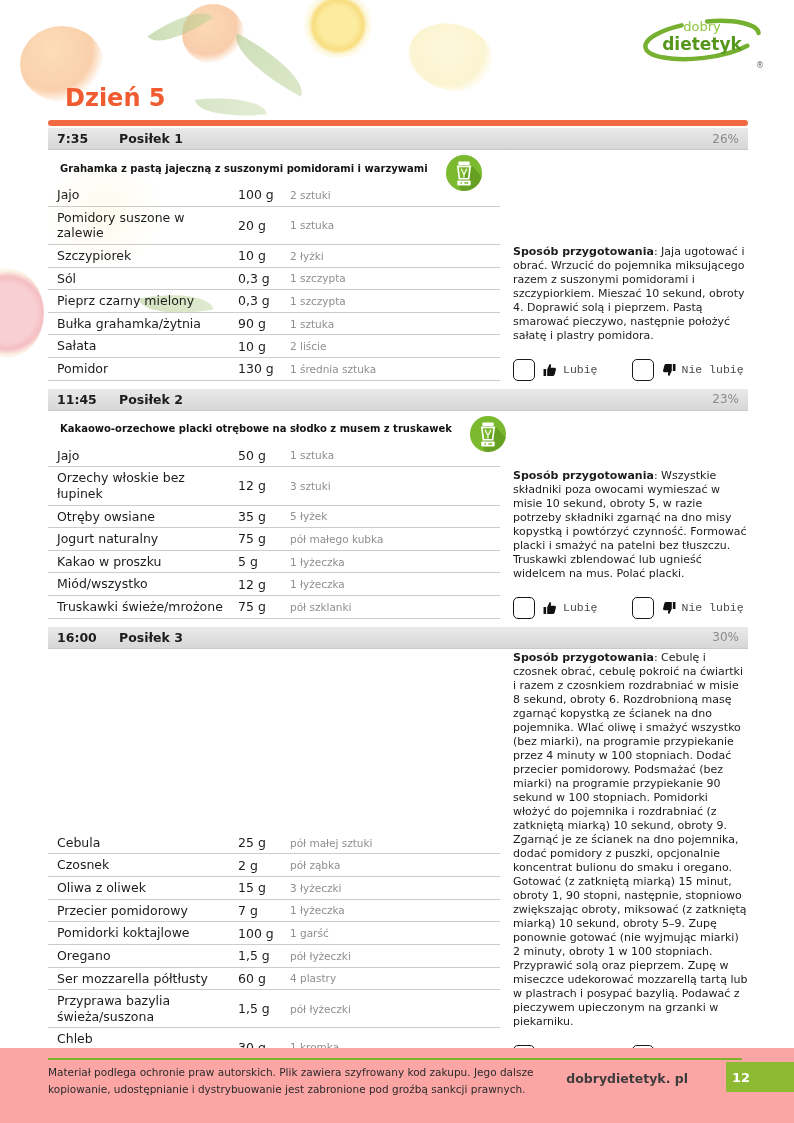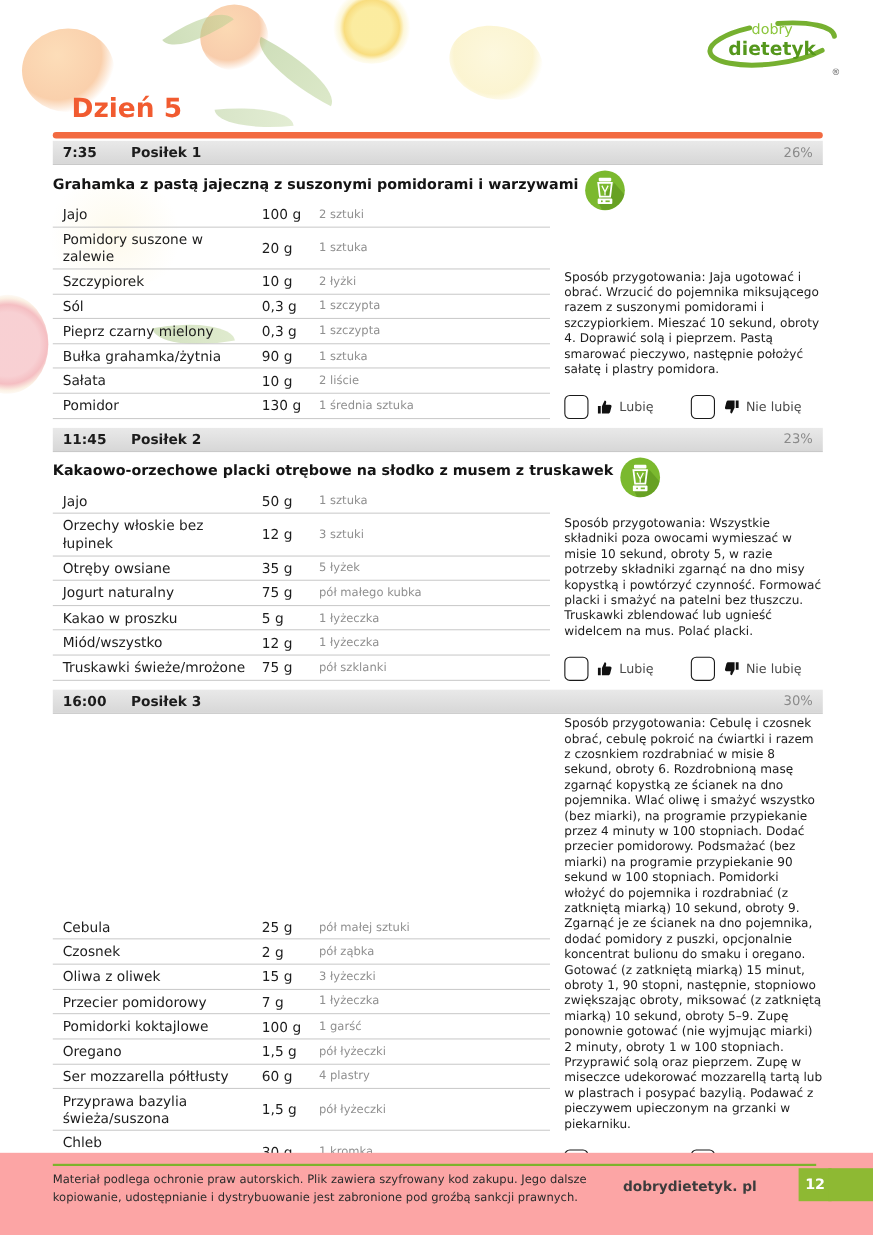--- a/index.html
+++ b/index.html
@@ -33,37 +33,37 @@
   .content{position:relative;z-index:1;padding:0 46px 0 48px;}
   .day-title{margin:84px 0 8px 17px;font-size:24px;font-weight:700;color:#f15b30;}
   .accent-bar{height:6px;background:#f26a41;border-radius:3px;margin-bottom:2px;}
   .meal{margin-bottom:8px;}
   .meal-bar{height:22px;background:linear-gradient(#e9e9e9,#d7d7d7);border-bottom:1px solid #c9c9c9;
     display:flex;align-items:center;padding:0 9px;}
   .meal-time{font-weight:700;font-size:12.5px;width:62px;}
   .meal-label{font-weight:700;font-size:12.5px;}
   .meal-percent{margin-left:auto;color:#8a8a8a;font-size:12px;}
   .meal-title-row{display:flex;align-items:center;height:32px;margin:2px 0 0 0;}
-  .meal-title{margin:0;font-size:13px;font-weight:700;color:#141414;}
+  .meal-title{margin:12px;font-size:10px;font-weight:700;color:#141414;}
   .blender{position:relative;top:5px;margin-left:5px;z-index:2;flex:none;line-height:0;}
   .meal-body{display:flex;align-items:flex-end;}
   .ing-table{width:452px;flex:none;}
   .ing-row{display:flex;align-items:center;border-bottom:1px solid #ccc;padding:3px 0 3px 9px;min-height:20px;}
   .ing-name{width:181px;font-size:12.5px;padding-right:6px;line-height:1.25;}
   .ing-amount{width:52px;font-size:12.5px;}
   .ing-measure{flex:1;font-size:10.5px;color:#8f8f8f;}
   .vdiv{width:1px;background:#ddd;flex:none;}
   .prep{margin-left:12px;width:252px;}
   .prep-text{margin:2px 0 0 0;font-size:11px;line-height:14px;color:#1c1c1c;}
-  .prep-text b{font-weight:400;}
+  .prep-text b{font-weight:700;}
   .fb-row{display:flex;align-items:center;margin-top:16px;}
   .fb-box{width:22px;height:22px;border:1.6px solid #1a1a1a;border-radius:5px;flex:none;cursor:pointer;background:#fff;}
   .fb-box.second{margin-left:34px;}
   .fb-ic{margin-left:8px;line-height:0;}
-  .fb-lbl{margin-left:6px;font-size:11.5px;color:#4a4a4a;}
+  .fb-lbl{margin-left:6px;font-size:11.5px;color:#4a4a4a;font-family:Liberation Mono, monospace;}
   
   .footer{position:absolute;left:0;top:1048px;width:794px;height:75px;background:#fca5a5;z-index:3;}
   .footer-line{position:absolute;left:48px;top:10px;width:694px;height:2px;background:#7db32c;}
   .copyright{position:absolute;left:48px;top:16px;width:500px;font-size:10.5px;line-height:1.6;color:#2b2b2b;}
   .site{position:absolute;right:106px;top:23px;font-size:12.5px;font-weight:700;color:#3c3c3c;text-decoration:none;}
   .page-box{position:absolute;left:726px;top:14px;width:30px;height:30px;background:#8eb933;color:#fff;
     font-size:13px;font-weight:700;display:flex;align-items:center;justify-content:center;}
   .edge-box{position:absolute;left:753px;top:14px;width:41px;height:30px;background:#8eb933;}
 </style>
 </head>

